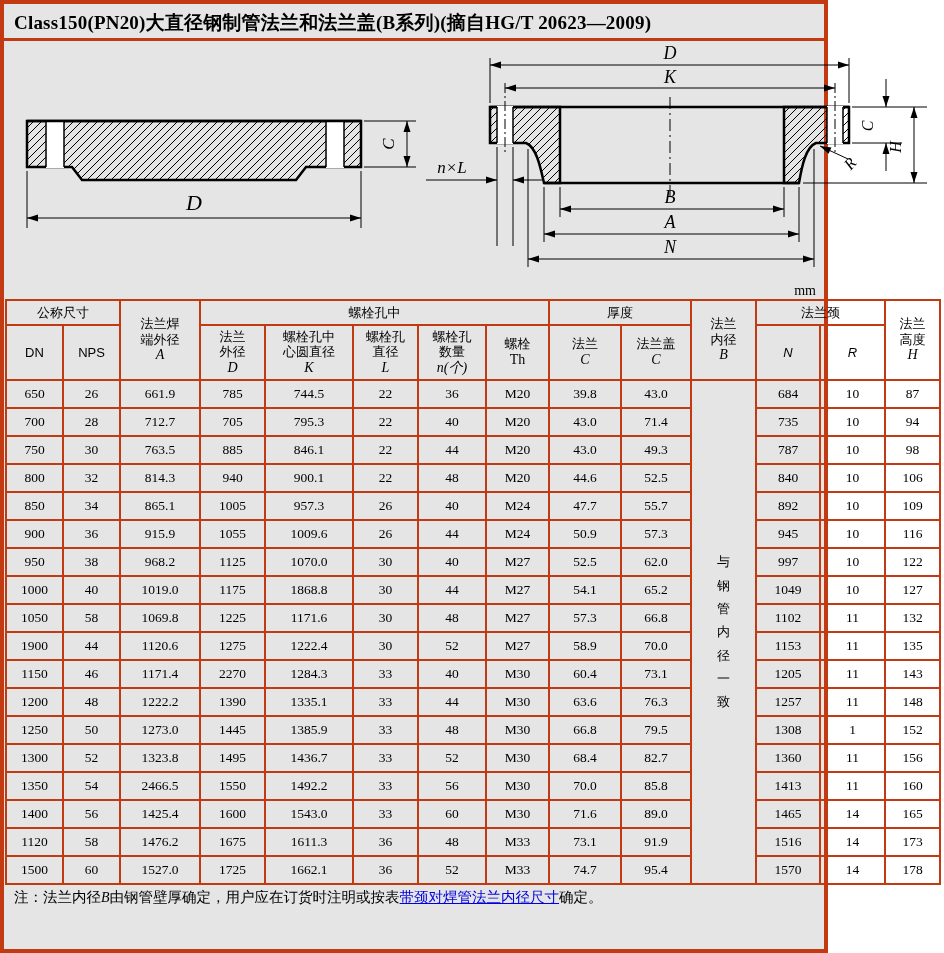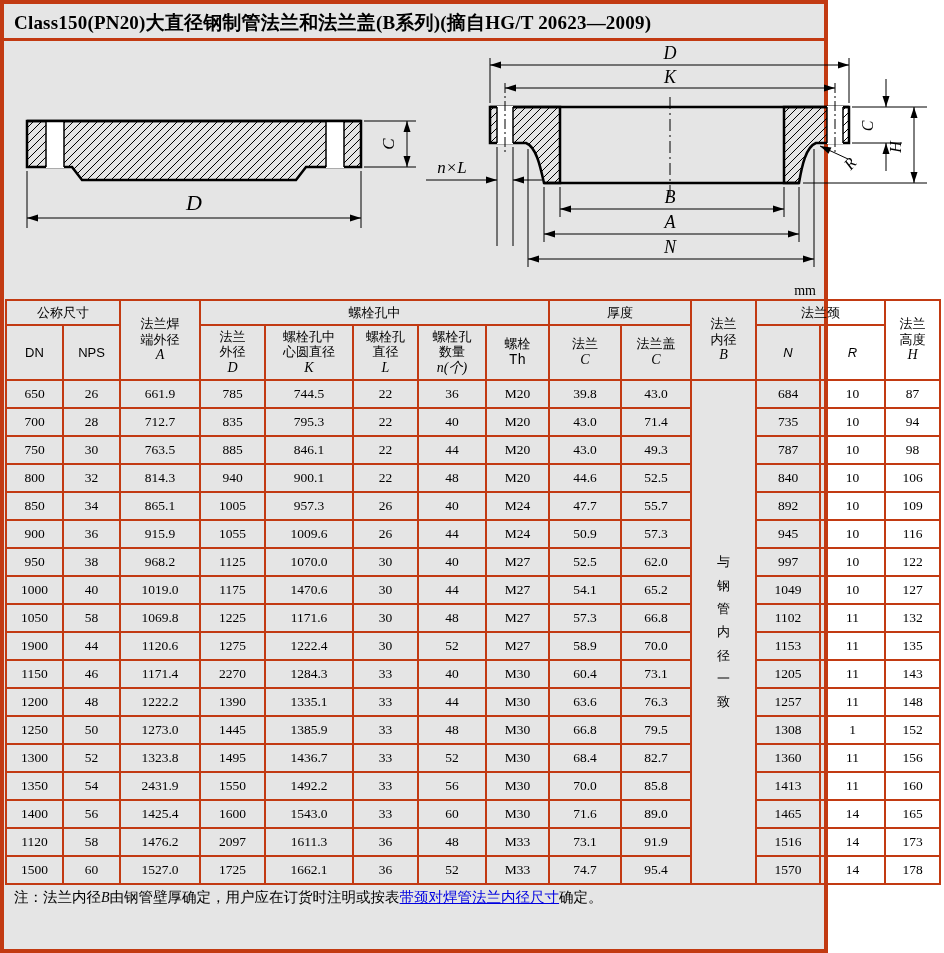--- a/index.html
+++ b/index.html
@@ -13,21 +13,21 @@
   #svg-left { left:6px; }
   #svg-right { left:420px; }
   .mm-label { position:absolute; right:8px; bottom:0px; font-size:14px; font-family:"Liberation Serif","DejaVu Serif",serif;margin-left:7px; }
   table.spec { border-collapse:collapse; table-layout:fixed; width:934px; margin:0 1px; flex:none; }
   .spec th, .spec td { border:2px solid var(--red); text-align:center; vertical-align:middle; padding:0; overflow:hidden; }
   .spec th { font-weight:normal; font-size:13px; line-height:1.2; font-family:"Liberation Sans","DejaVu Sans",sans-serif; }
   .spec thead tr.grp th { height:25px; }
   .spec thead tr.sub th { height:55px; }
   .spec td { height:28px; font-size:13.5px; font-family:"Liberation Serif","DejaVu Serif",serif; }
   .var { font-family:"Liberation Serif","DejaVu Serif",serif; font-style:italic; font-size:14px; }
-  .roman { font-style:normal;font-family:Liberation Mono, monospace; }
+  .roman { font-style:normal; }
   .b-cell div { font-size:13px; line-height:1.8; font-family:"Liberation Sans","DejaVu Sans",sans-serif; }
   .note { flex:1; padding:3px 8px 0 10px; font-size:14.5px; font-family:"Liberation Sans","DejaVu Sans",sans-serif; white-space:nowrap; }
   .note .var { font-size:14px; }
   .note a.link { color:#0000e0; text-decoration:underline; cursor:pointer; }
   text { fill:#000; }
   .dimtxt { font-family:"Liberation Serif","DejaVu Serif",serif; font-style:italic; }
 </style>
 </head>
 <body>
 
@@ -247,21 +247,21 @@
             <div>致</div>
           </td>
           <td>684</td>
           <td>10</td>
           <td>87</td>
         </tr>
         <tr>
           <td>700</td>
           <td>28</td>
           <td>712.7</td>
-          <td>835</td>
+          <td>705</td>
           <td>795.3</td>
           <td>22</td>
           <td>40</td>
           <td>M20</td>
           <td>43.0</td>
           <td>71.4</td>
           <td>735</td>
           <td>10</td>
           <td>94</td>
         </tr>
@@ -338,21 +338,21 @@
           <td>62.0</td>
           <td>997</td>
           <td>10</td>
           <td>122</td>
         </tr>
         <tr>
           <td>1000</td>
           <td>40</td>
           <td>1019.0</td>
           <td>1175</td>
-          <td>1470.6</td>
+          <td>1868.8</td>
           <td>30</td>
           <td>44</td>
           <td>M27</td>
           <td>54.1</td>
           <td>65.2</td>
           <td>1049</td>
           <td>10</td>
           <td>127</td>
         </tr>
         <tr>
@@ -441,21 +441,21 @@
           <td>M30</td>
           <td>68.4</td>
           <td>82.7</td>
           <td>1360</td>
           <td>11</td>
           <td>156</td>
         </tr>
         <tr>
           <td>1350</td>
           <td>54</td>
-          <td>2431.9</td>
+          <td>2466.5</td>
           <td>1550</td>
           <td>1492.2</td>
           <td>33</td>
           <td>56</td>
           <td>M30</td>
           <td>70.0</td>
           <td>85.8</td>
           <td>1413</td>
           <td>11</td>
           <td>160</td>
@@ -472,21 +472,21 @@
           <td>71.6</td>
           <td>89.0</td>
           <td>1465</td>
           <td>14</td>
           <td>165</td>
         </tr>
         <tr>
           <td>1120</td>
           <td>58</td>
           <td>1476.2</td>
-          <td>2097</td>
+          <td>1675</td>
           <td>1611.3</td>
           <td>36</td>
           <td>48</td>
           <td>M33</td>
           <td>73.1</td>
           <td>91.9</td>
           <td>1516</td>
           <td>14</td>
           <td>173</td>
         </tr>

